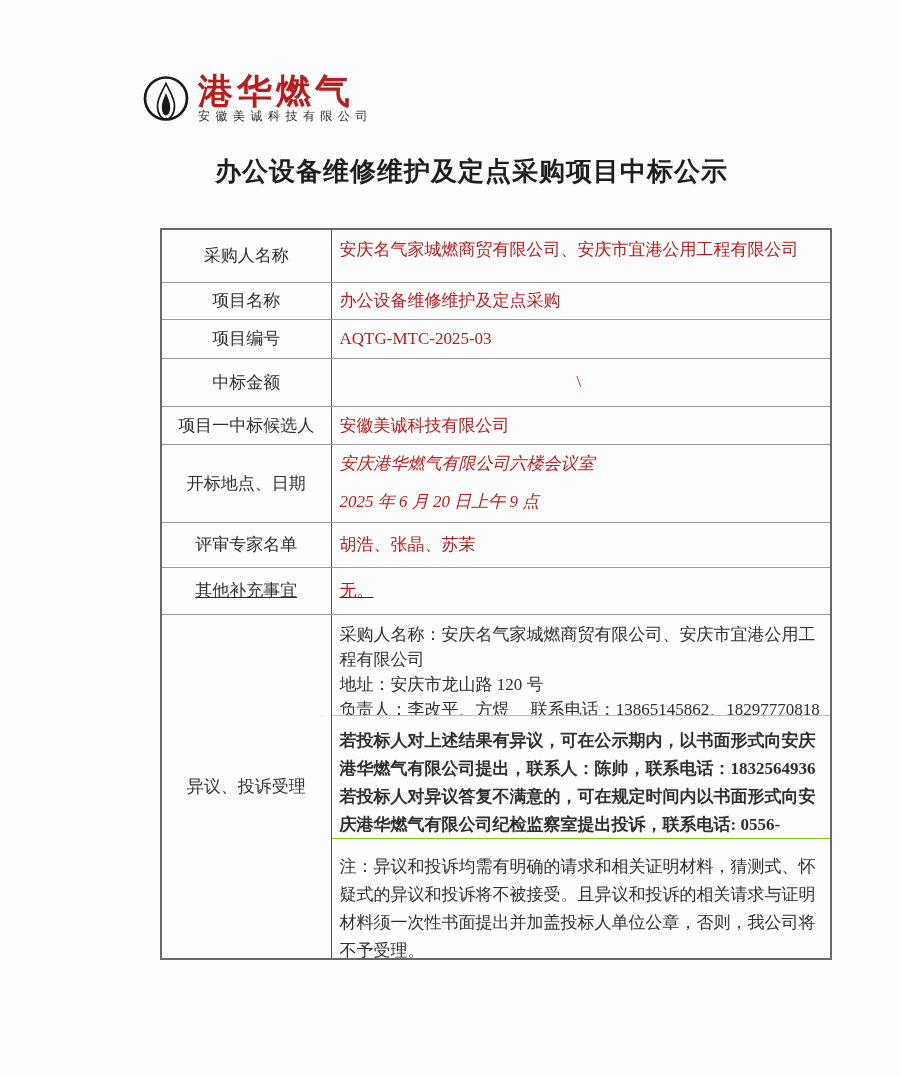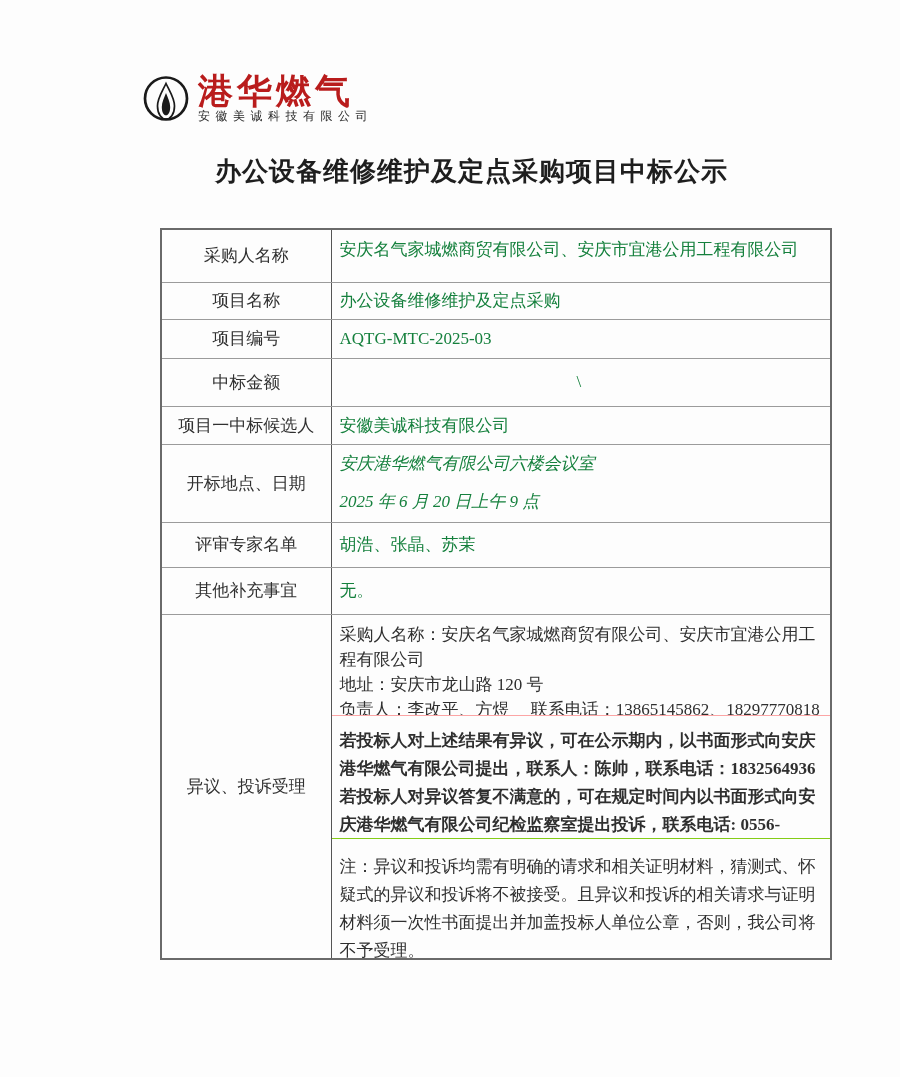--- a/index.html
+++ b/index.html
@@ -48,21 +48,21 @@
     border:1px solid #9b9b9b;
     overflow:hidden;
   }
   .tbl td.lbl{
     width:170px;text-align:center;vertical-align:middle;
     padding:0 4px;color:#303030;
     border-right:1px solid #555;
   }
   .tbl td.val{
     text-align:left;vertical-align:middle;
-    padding:0 12px 0 8px;color:#15803d;
+    padding:0 12px 0 8px;color:#b91c1c;
   }
   .tbl td.val.top{vertical-align:top;padding-top:8px;line-height:23px;}
   .tbl td.val.center{text-align:center;}
   .tbl .line{line-height:38px;height:38px;white-space:nowrap;font-style:italic;}
   .tbl td.multi{padding:0;vertical-align:top;}
   .sec{box-sizing:border-box;overflow:hidden;padding:7px 10px 0 8px;}
   .sec-1{height:101px;line-height:25px;border-bottom:1px solid #fca5a5;}
   .sec-2{height:123px;line-height:28px;padding-top:11px;border-bottom:1px solid #84cc16;font-weight:bold;}
   .sec-3{height:119px;line-height:28px;padding-top:14px;}
 </style>
@@ -126,21 +126,21 @@
         <div class="line">2025 年 6 月 20 日上午 9 点</div>
       </td>
     </tr>
 
     <tr style="height:45px;">
       <td class="lbl">评审专家名单</td>
       <td class="val">胡浩、张晶、苏茉</td>
     </tr>
 
 
-    <tr style="height:47px;">
+    <tr style="height:47px;text-decoration:underline;">
       <td class="lbl">其他补充事宜</td>
       <td class="val">无。</td>
     </tr>
 
     <tr style="height:343px;">
       <td class="lbl">异议、投诉受理</td>
       <td class="multi">
         <div class="sec sec-1">
           <div>采购人名称：安庆名气家城燃商贸有限公司、安庆市宜港公用工程有限公司</div>
           <div>地址：安庆市龙山路 120 号</div>

